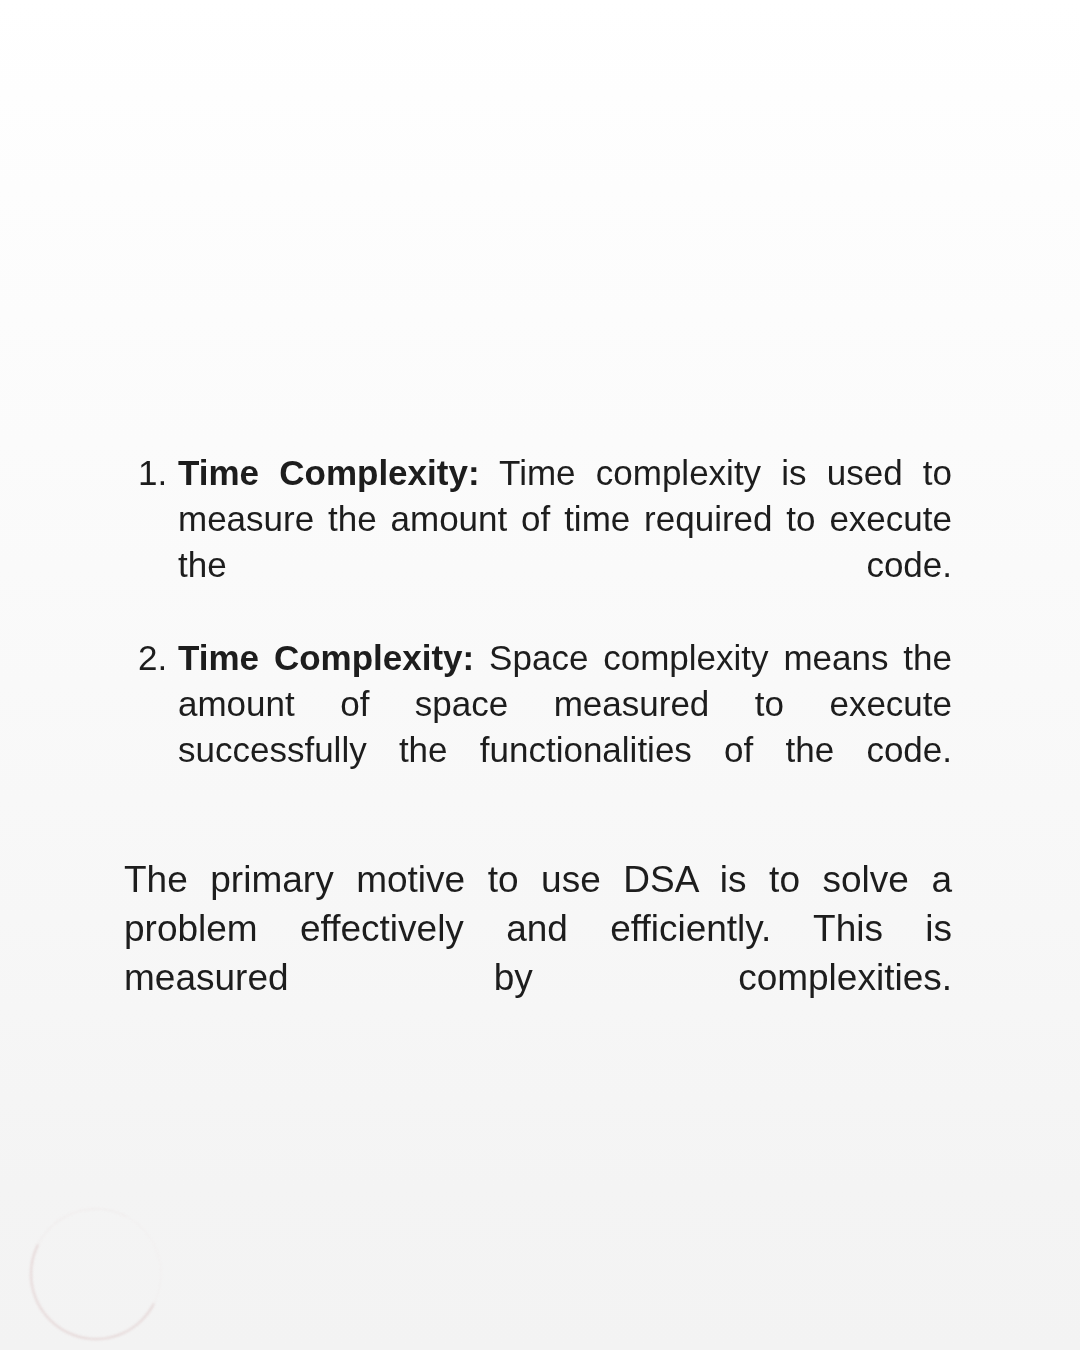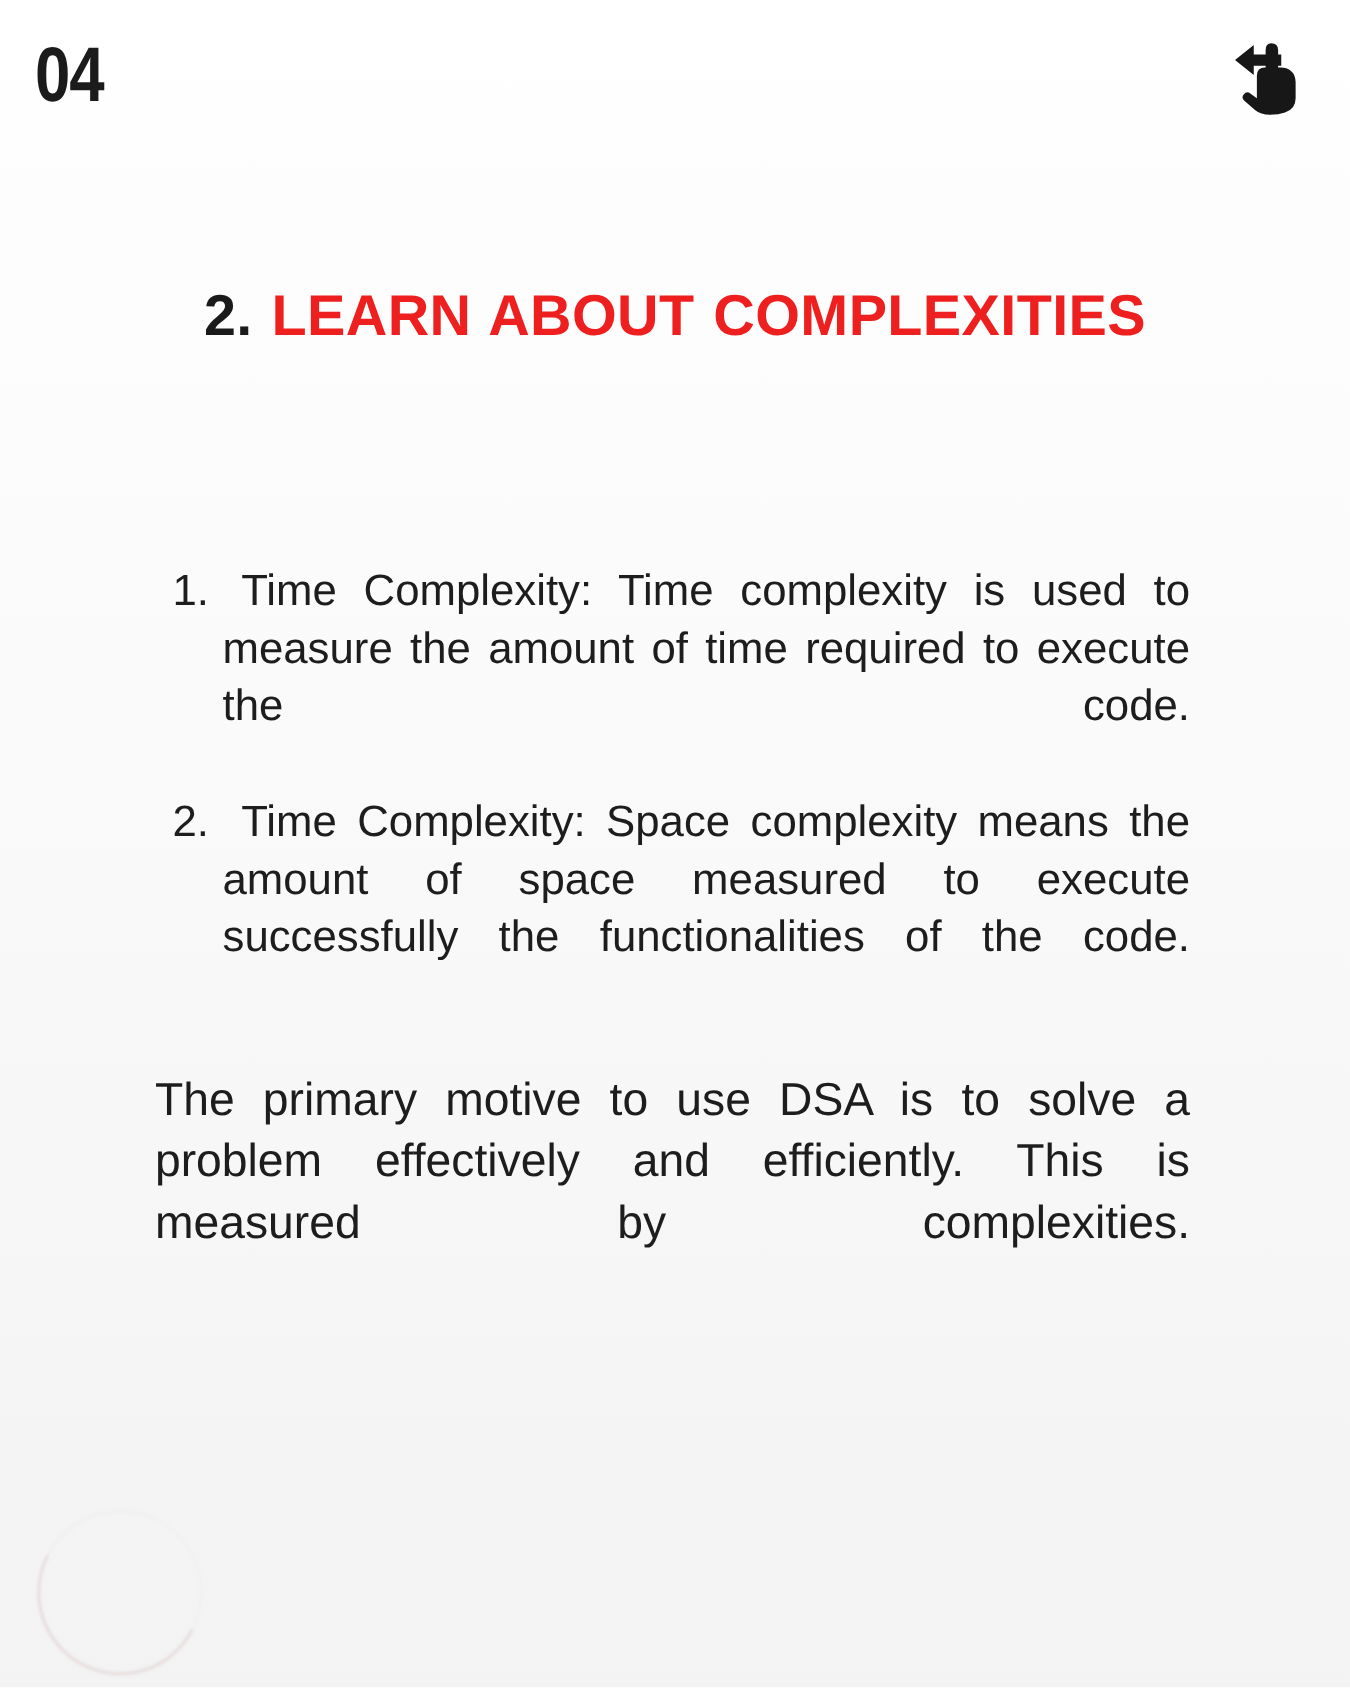--- a/index.html
+++ b/index.html
@@ -131,22 +131,21 @@
     position:absolute;
     left:14px;
     top:0;
     font-size:35px;
     line-height:1.31;
     font-weight:400;
     color:#1d1d1d;
   }
 
   ol.complexity-list > li .term {
-    font-weight:400;
-    margin-left:15px;
+    font-weight:700;
   }
 
   
   ol.complexity-list > li .body-text::after {
     content:"";
     display:inline-block;
     width:100%;
   }
 
   .summary {
@@ -166,42 +165,21 @@
     width:100%;
   }
 </style>
 </head>
 <body>
 
 <div class="slide">
 
   <div class="corner-arc"></div>
 
-  <div class="header">
 
-    <div class="page-number">04</div>
-
-    <div class="swipe-icon">
-      <svg viewBox="0 0 62 66" xmlns="http://www.w3.org/2000/svg" aria-hidden="true">
-
-        <path d="M2 18 L17 6 L17 13.5 L39 13.5 L39 22.5 L17 22.5 L17 30 Z" fill="#171717"></path>
-
-        <path d="M31 4.5 q5.5 0 5.5 5.5 L36.5 27 L26.5 27 L26.5 10 q0-5.5 4.5-5.5 Z" fill="#171717"></path>
-
-        <path d="M26.5 24 h12 q5 0 8 2.5 q4 3 4 9 v13 q0 8.5 -8.5 11.5
-                 q-5 1.8 -12 1.8 q-7.5 0 -12 -3.8 l-8.5 -7.5
-                 q-2.8 -2.6 -0.4 -5.2 q2.4 -2.6 5.4 -0.4 l5 3.6
-                 l0 -18 q0 -6.5 6.5 -6.5 Z" fill="#171717"></path>
-      </svg>
-    </div>
-  </div>
-
-  <div class="title-block">
-    <h1 class="title"><span class="num">2.</span> <span class="main">LEARN ABOUT COMPLEXITIES</span></h1>
-  </div>
 
   <div class="content">
     <ol class="complexity-list">
 
       <li><span class="body-text"><span class="term">Time Complexity:</span><span> Time complexity is used to measure the amount of time required to execute the code.</span></span></li>
 
       <li><span class="body-text"><span class="term">Time Complexity:</span><span> Space complexity means the amount of space measured to execute successfully the functionalities of the code.</span></span></li>
 
     </ol>
   </div>

